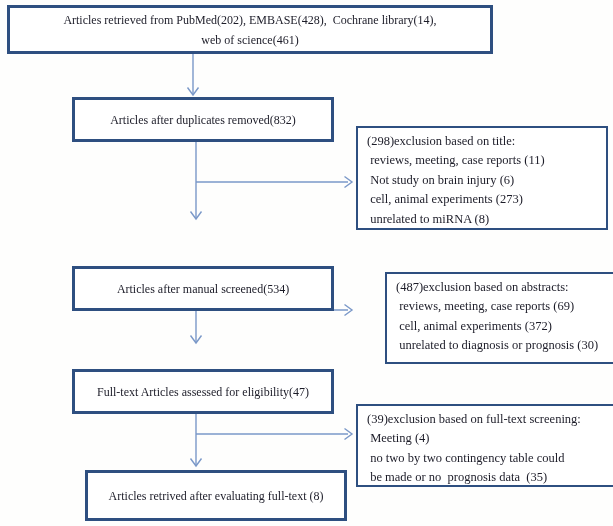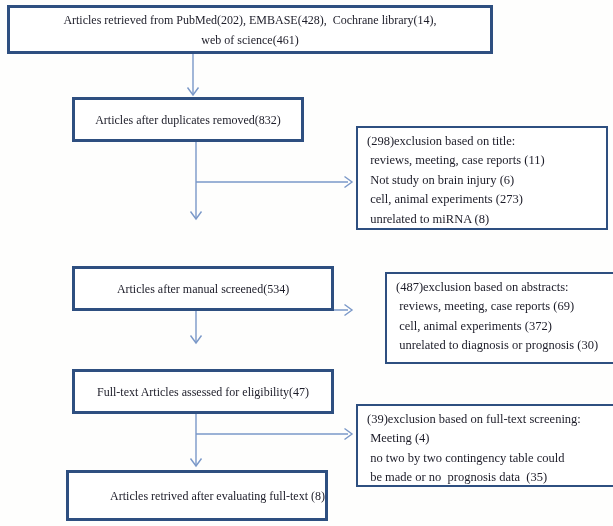--- a/index.html
+++ b/index.html
@@ -41,24 +41,24 @@
     text-align:left;
   }
   .xbox .line{
     font-size:12.5px;
     line-height:19.4px;
     white-space:pre;
     font-family:Liberation Serif, serif;
   }
   
   .b-retrieved{left:7px;top:5px;width:486px;height:49px;}
-  .b-dedup{left:72px;top:97px;width:232px;height:45px;}
+  .b-dedup{left:72px;top:97px;width:262px;height:45px;}
   .b-manual{left:72px;top:222px;width:262px;height:45px;margin-top:44px;}
   .b-fulltext{left:72px;top:347px;width:262px;height:45px;margin-top:22px;}
-  .b-final{left:66px;top:470px;width:262px;height:51px;align-items:flex-end;}
+  .b-final{left:85px;top:470px;width:262px;height:51px;}
   
   .x-title{left:356px;top:126px;width:252px;height:104px;}
   .x-abstract{left:356px;top:272px;width:252px;height:92px;margin-left:29px;}
   .x-fulltext{left:356px;top:404px;width:303px;height:83px;}
 </style>
 </head>
 <body>
 
 <div class="canvas">
 

